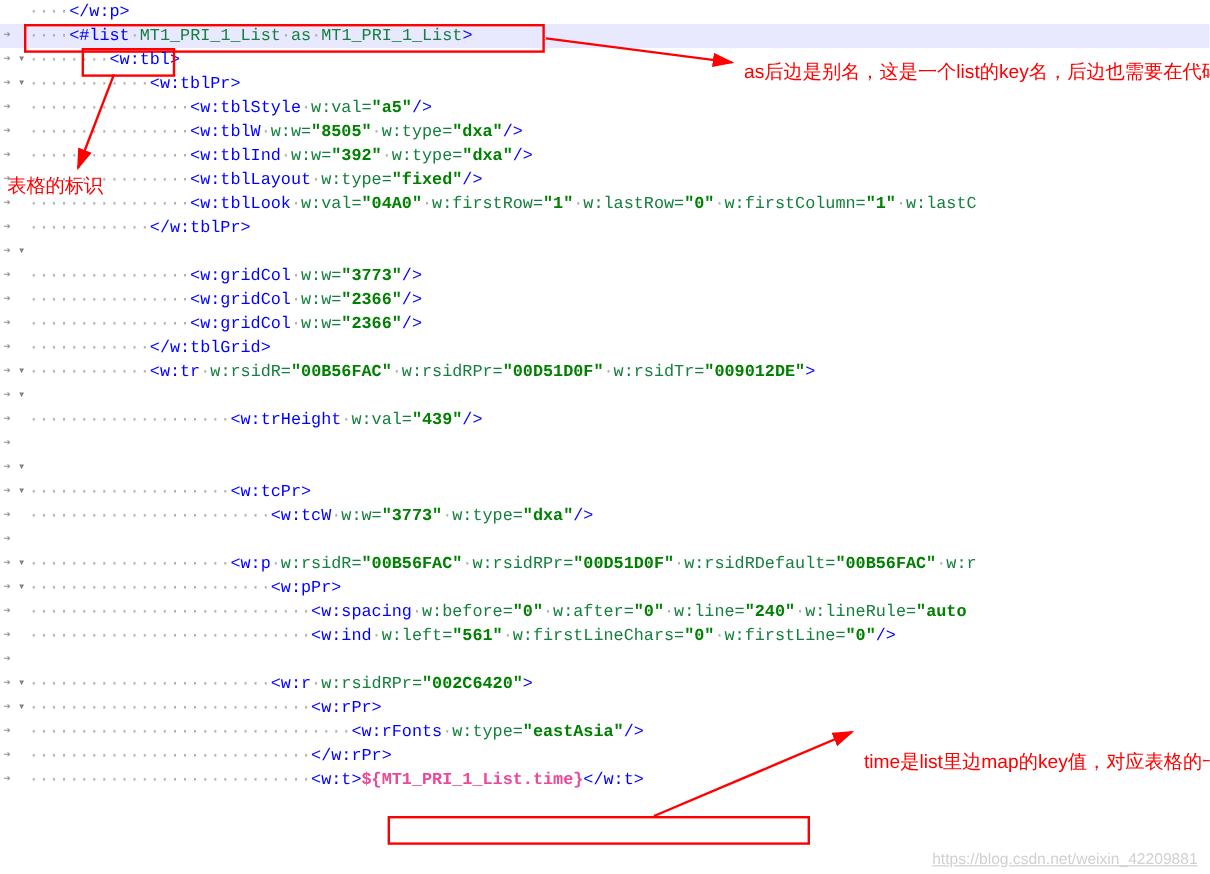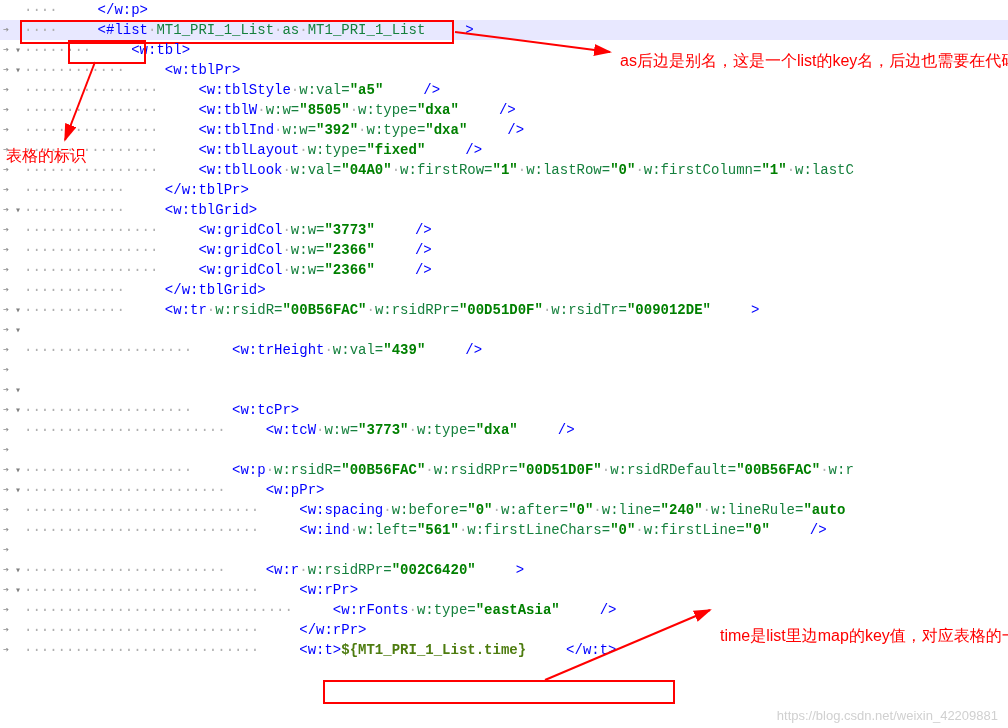--- a/index.html
+++ b/index.html
@@ -37,24 +37,24 @@
     user-select: none;
     cursor: pointer;
   }
   .code {
     display: inline-block;
   }
   .dots {
     color: #b0b0b0;
     letter-spacing: 0px;
   }
-  .tag { color: #0000FF; margin-left: 40px; }
+  .tag { color: #0000FF; }
   .attr { color: #15803d; }
   .val { color: #008000; font-weight: bold; }
-  .txt { color: #4d7c0f; font-weight: bold; }
+  .txt { color: #ec4899; font-weight: bold; }
 
   .hl1 {
     background: #e8e8ff;
   }
 
   .redbox {
     border: 2px solid #ff0000;
     position: absolute;
     pointer-events: none;
   }
@@ -69,20 +69,21 @@
     position: absolute;
     pointer-events: none;
   }
   .watermark {
     position: absolute;
     right: 10px;
     bottom: 5px;
     color: #d0d0d0;
     font-family: sans-serif;
     font-size: 13px;
+    text-decoration: underline;
   }
 </style>
 </head>
 <body>
 
 <div class="line">
   <span class="gutter"></span>
   <span class="collapse"></span>
   <span class="code"><span class="dots">····</span><span class="tag">&lt;/w:p&gt;</span></span>
 </div>
@@ -139,21 +140,20 @@
 
 <div class="line">
   <span class="gutter">➔</span>
   <span class="collapse"></span>
   <span class="code"><span class="dots">············</span><span class="tag">&lt;/w:tblPr&gt;</span></span>
 </div>
 
 <div class="line">
   <span class="gutter">➔</span>
   <span class="collapse">▾</span>
-  <span class="code"><span class="dots">············</span><span class="tag">&lt;w:tblGrid&gt;</span></span>
 </div>
 
 <div class="line">
   <span class="gutter">➔</span>
   <span class="collapse"></span>
   <span class="code"><span class="dots">················</span><span class="tag">&lt;w:gridCol</span><span class="dots">·</span><span class="attr">w:w=</span><span class="val">"3773"</span><span class="tag">/&gt;</span></span>
 </div>
 
 <div class="line">
   <span class="gutter">➔</span>

